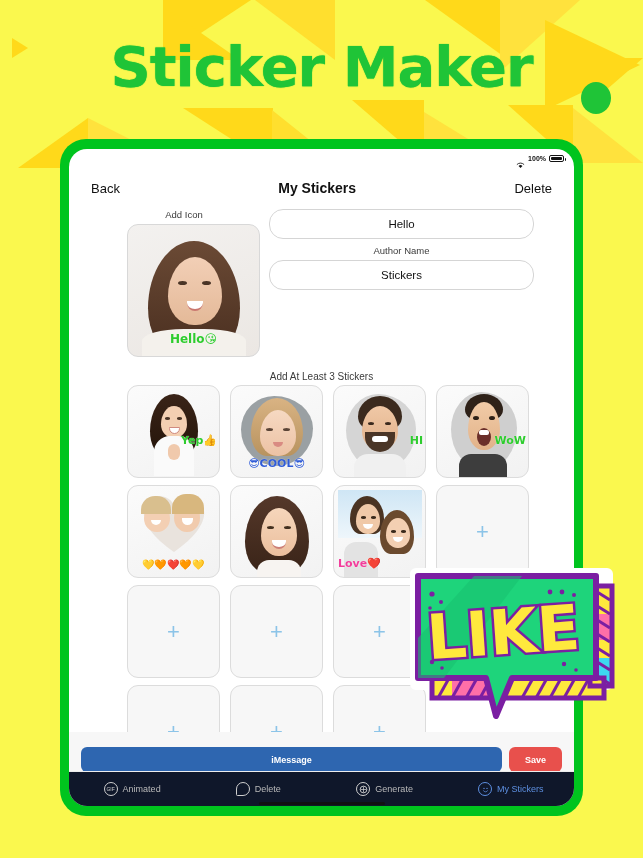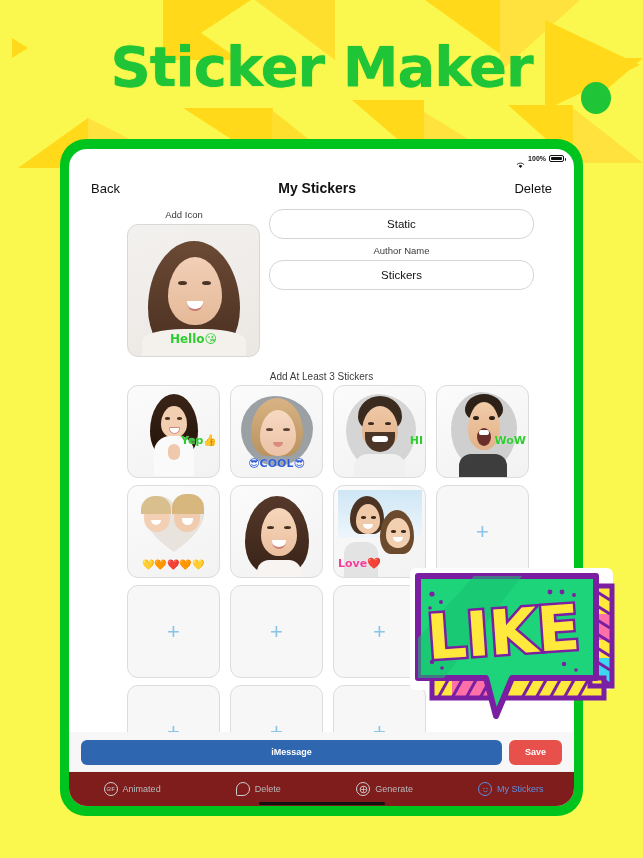--- a/index.html
+++ b/index.html
@@ -86,37 +86,37 @@
   }
   .sticker-label.side{left:auto;right:2px;bottom:30px;text-align:right;}
   
   .photo{position:absolute;inset:0;}
   .blob{position:absolute;border-radius:46% 54% 50% 50%/48% 46% 54% 52%;}
   .face{position:absolute;border-radius:50% 50% 48% 48%/58% 58% 42% 42%;}
   .hair{position:absolute;border-radius:50% 50% 30% 30%/60% 60% 40% 40%;}
   
   #bottombar{
     position:absolute;left:0;bottom:34px;width:100%;height:40px;
-    background:#f7f7f7;display:flex;align-items:center;
+    background:#f7f7f7;display:flex;align-items:flex-end;
     padding:0 12px;box-sizing:border-box;gap:7px;
   }
   #imessage-btn{
     flex:1;height:25px;background:#2E66B0;border-radius:6px;
     display:flex;align-items:center;justify-content:center;
     color:#fff;font-size:9px;font-weight:bold;
   }
   #save-btn{
     width:53px;height:25px;background:#E8504C;border-radius:6px;
     display:flex;align-items:center;justify-content:center;
     color:#fff;font-size:9px;font-weight:bold;
   }
   
   #tabbar{
     position:absolute;left:0;bottom:0;width:100%;height:34px;
-    background:#7f1d1d;display:flex;align-items:center;border-top:1px solid #ededed;
+    background:#0f172a;display:flex;align-items:center;border-top:1px solid #ededed;
   }
   .tab{flex:1;display:flex;align-items:center;justify-content:center;gap:5px;}
   .tab .lbl{font-size:9px;color:#b9b9b9;}
   .tab.active .lbl{color:#5D8FE0;}
   .tabicon{width:14px;height:14px;border:1.2px solid #cfcfcf;border-radius:50%;
     display:flex;align-items:center;justify-content:center;font-size:5px;color:#cfcfcf;box-sizing:border-box;}
   .tab.active .tabicon{border-color:#5D8FE0;color:#5D8FE0;}
   .tabicon.static{border-radius:50% 50% 50% 10%;}
   #home-indicator{
     position:absolute;left:50%;transform:translateX(-50%);bottom:1px;
@@ -186,21 +186,21 @@
             <div style="position:absolute;left:50px;top:56px;width:9px;height:4px;border-radius:50%;background:#4a3426;"></div>
             <div style="position:absolute;left:74px;top:56px;width:9px;height:4px;border-radius:50%;background:#4a3426;"></div>
             <div style="position:absolute;left:59px;top:76px;width:16px;height:8px;border-radius:0 0 8px 8px;background:#fff;border-bottom:2px solid #c9776f;"></div>
             <div style="position:absolute;left:14px;top:104px;width:104px;height:30px;background:#f4f1ec;border-radius:40% 40% 0 0;"></div>
           </div>
           <div class="sticker-label" style="color:#2ECC2E;bottom:10px;font-size:12px;">Hello😘</div>
         </div>
       </div>
 
       <div id="fields-col">
-        <div class="field">Static</div>
+        <div class="field">Hello</div>
         <div class="caption">Author Name</div>
         <div class="field">Stickers</div>
       </div>
     </div>
 
     <div id="grid-title">Add At Least 3 Stickers</div>
 
     <div id="grid">
 
       <div class="cell filled">

